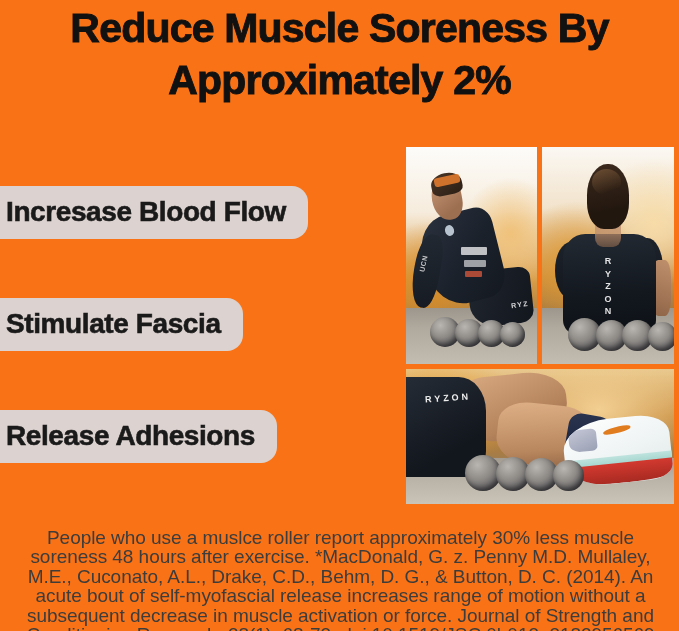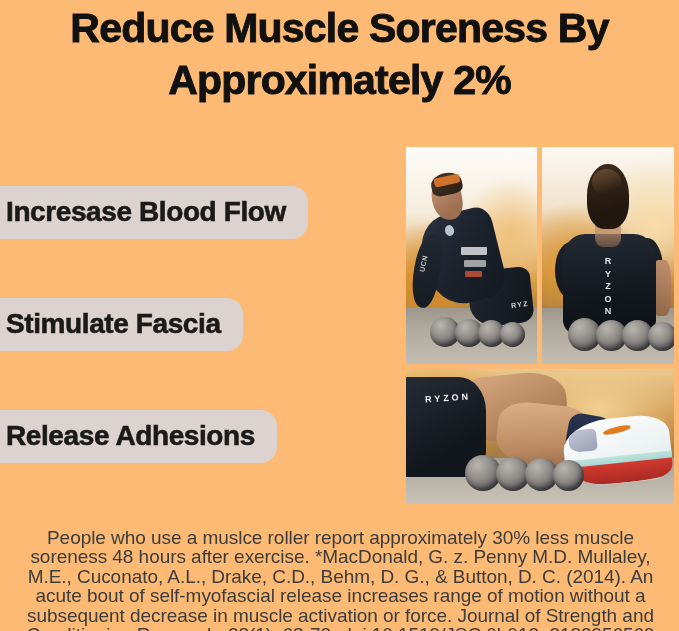--- a/index.html
+++ b/index.html
@@ -14,21 +14,21 @@
   body {
     font-family: "Liberation Sans", sans-serif;
     position: relative;
     overflow: hidden;
   }
 
   .page {
     position: relative;
     width: 679px;
     height: 631px;
-    background: #fdba74;
+    background: #f97316;
   }
 
   
   .headline {
     position: absolute;
     top: 2px;
     left: 0;
     width: 679px;
     text-align: center;
     font-family: "Liberation Sans", sans-serif;

